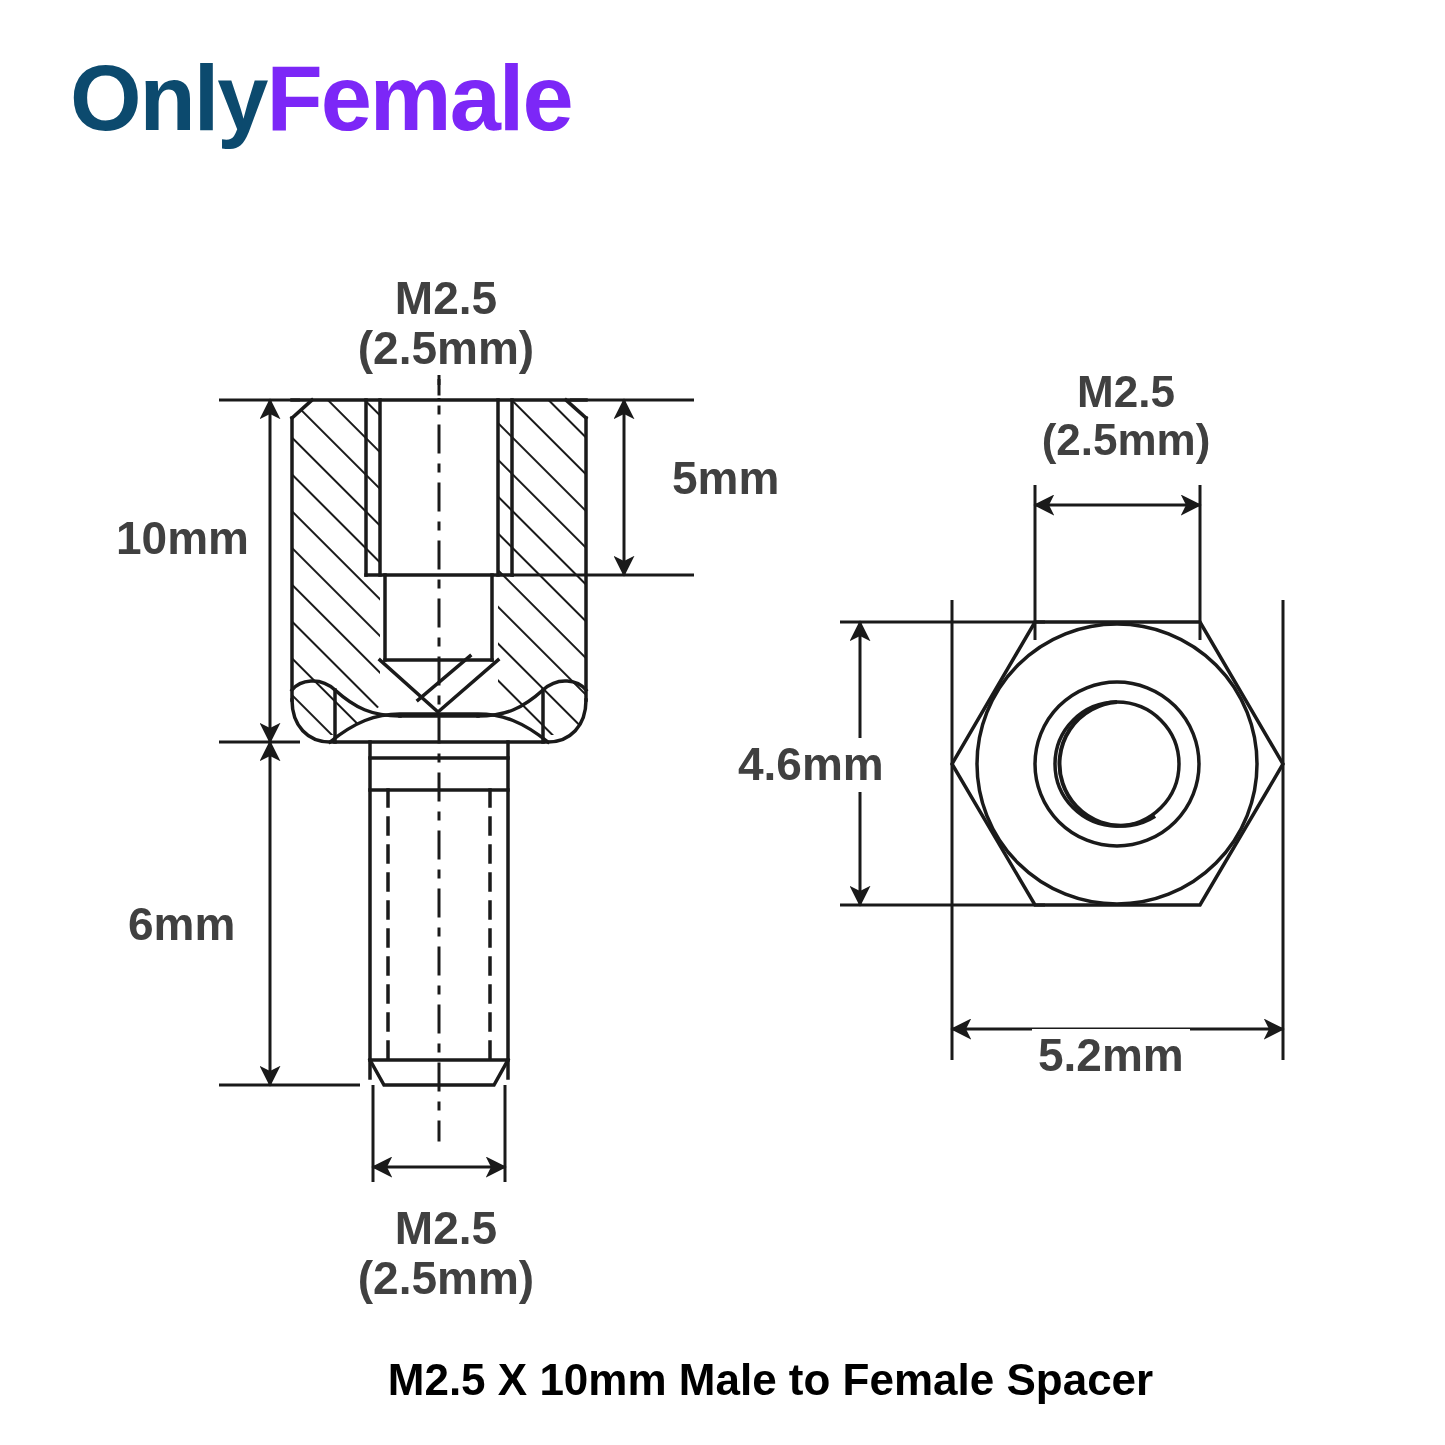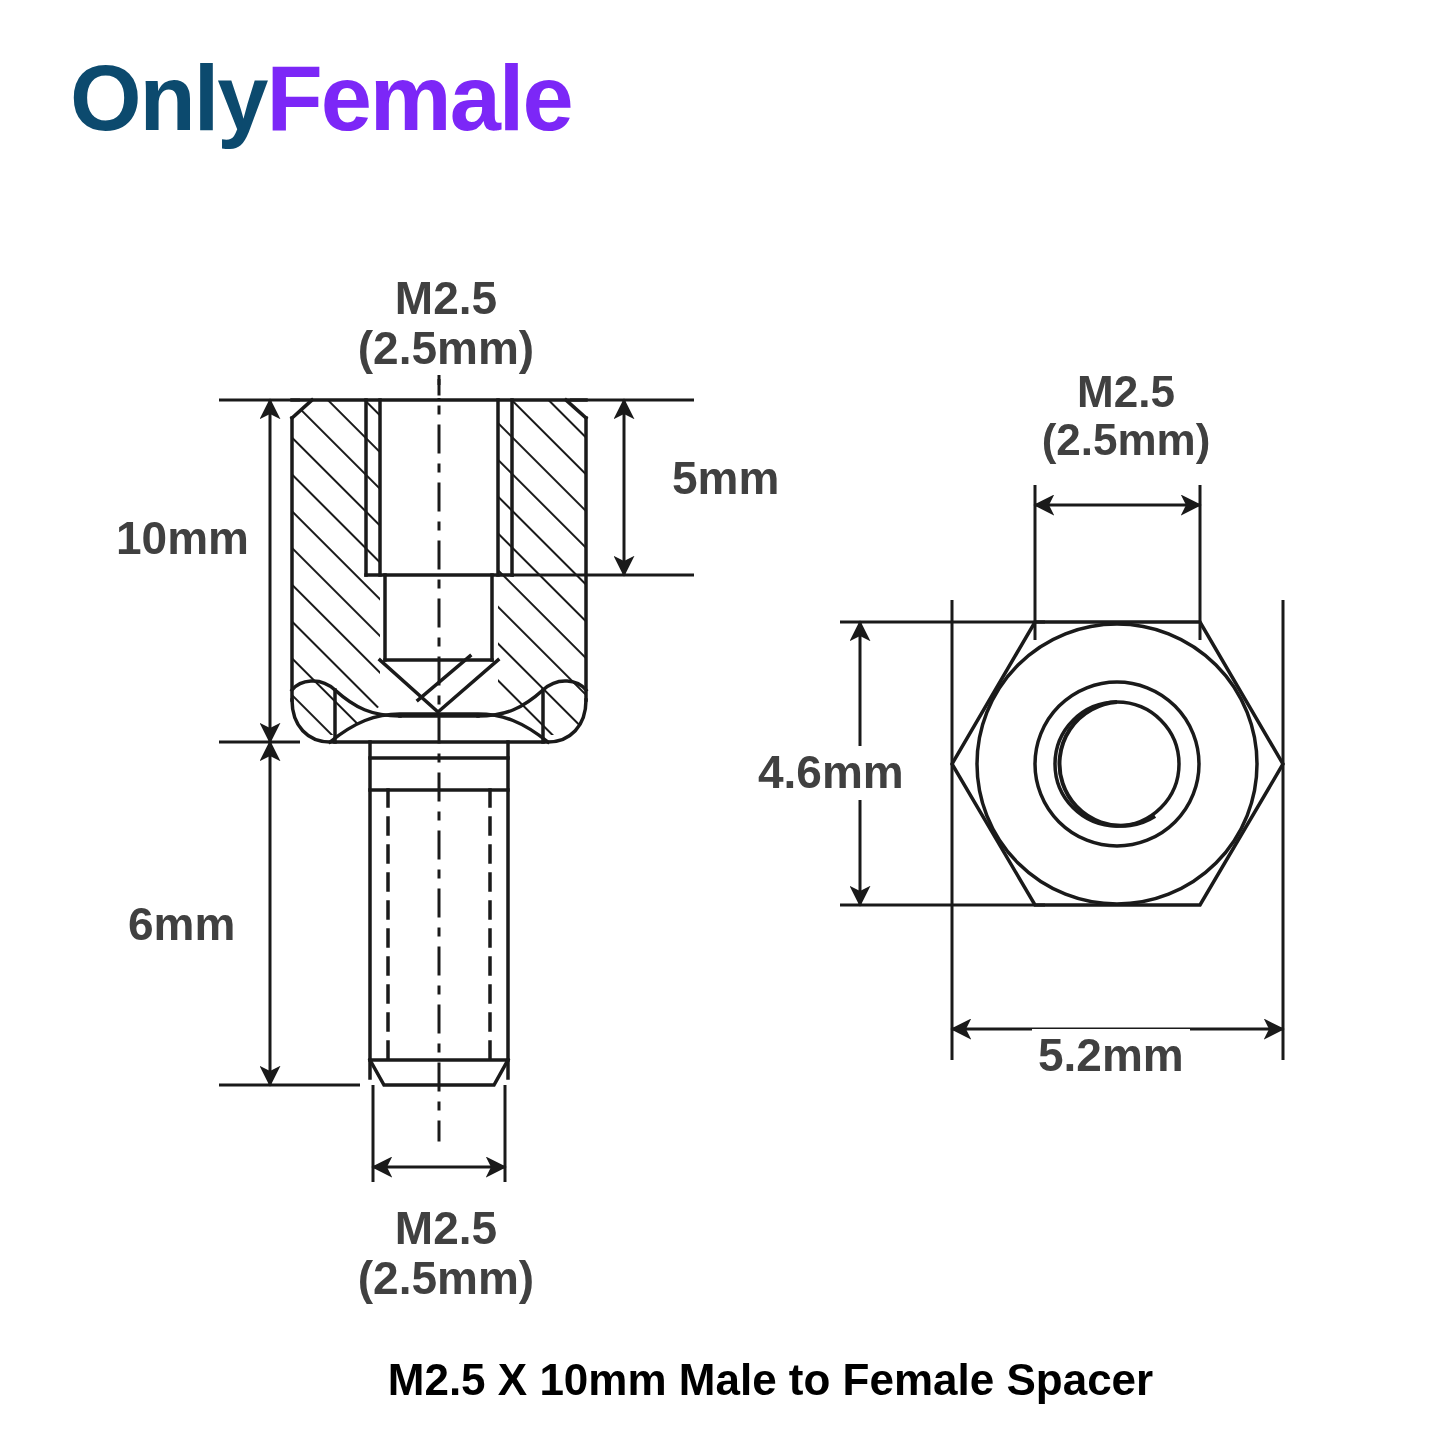--- a/index.html
+++ b/index.html
@@ -67,21 +67,21 @@
   }
   .dim-xl { font-size: 46px; }
   .dim-lg { font-size: 44px; }
 
   #lbl-top-left   { left: 330px; top: 272px; width: 220px; }
   #lbl-10mm       { left: 110px; top: 512px; }
   #lbl-5mm        { left: 640px; top: 452px; margin-left: 26px; }
   #lbl-6mm        { left: 122px; top: 898px; }
   #lbl-bot-left   { left: 330px; top: 1202px; width: 220px; }
   #lbl-top-right  { left: 1010px; top: 366px; width: 220px; }
-  #lbl-46mm       { left: 752px; top: 738px; margin-top: 8px; }
+  #lbl-46mm       { left: 732px; top: 738px; }
   #lbl-52mm       { left: 1032px; top: 1029px; }
 </style>
 </head>
 <body>
 
 <div id="logo">
   <span class="part-a">Only</span><span class="part-b">Female</span>
 </div>
 
 <svg id="drawing" viewBox="0 0 1445 1445" xmlns="http://www.w3.org/2000/svg">

